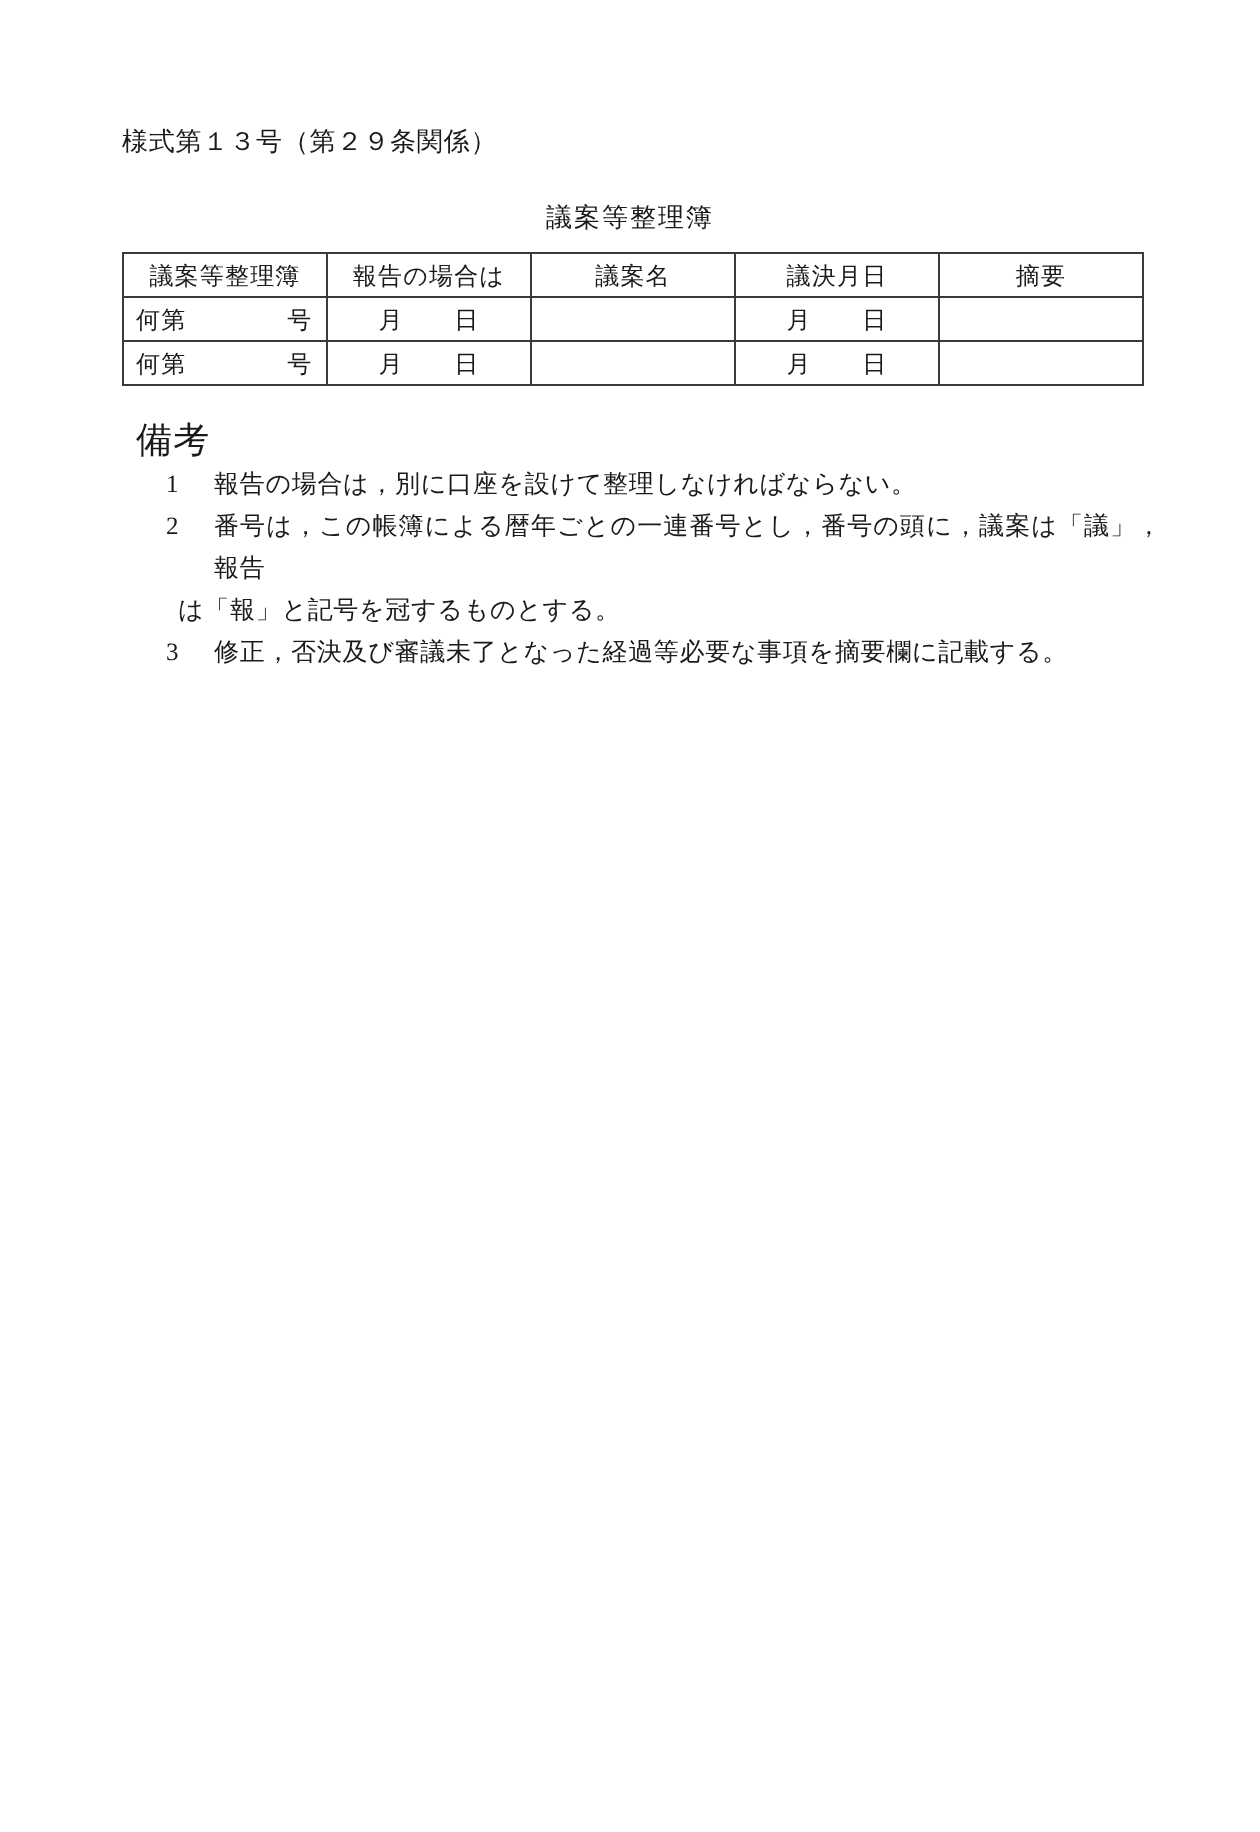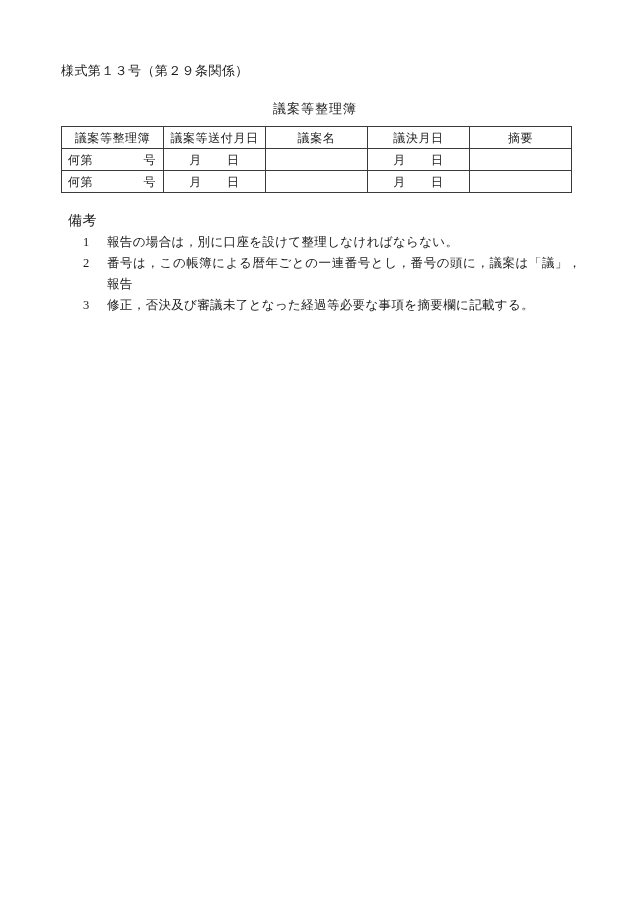--- a/index.html
+++ b/index.html
@@ -94,21 +94,21 @@
     left: 61px;
     top: 210px;
     width: 520px;
     font-size: 12.5px;
     line-height: 21px;
   }
   .notes-heading {
     margin: 0 0 1px 7px;
     letter-spacing: 0.6px;
     font-weight: normal;
-    font-size: 14px;
+    font-size: 18px;
     line-height: 21px;
   }
   .note-item {
     display: flex;
     align-items: flex-start;
     margin-left: 22px;
   }
   .note-num {
     width: 24px;
     flex: 0 0 24px;
@@ -141,21 +141,21 @@
     <colgroup>
       <col class="col-ledger">
       <col class="col-sentdate">
       <col class="col-name">
       <col class="col-decision">
       <col class="col-remarks">
     </colgroup>
     <thead>
       <tr>
         <th>議案等整理簿</th>
-        <th>議案等送付月日</th>
+        <th>報告の場合は</th>
         <th>議案名</th>
         <th>議決月日</th>
         <th>摘要</th>
       </tr>
     </thead>
     <tbody>
       <tr>
         <td class="cell-number">何第　　　　号</td>
         <td class="cell-date">月　　日</td>
         <td class="cell-blank"></td>
@@ -175,21 +175,21 @@
   <div class="notes">
     <div class="notes-heading">備考</div>
 
     <div class="note-item">
       <span class="note-num">1</span>
       <span class="note-body">報告の場合は，別に口座を設けて整理しなければならない。</span>
     </div>
 
     <div class="note-item">
       <span class="note-num">2</span>
-      <span class="note-body"><span>番号は，この帳簿による暦年ごとの一連番号とし，番号の頭に，議案は「議」，報告</span></span>
+      <span class="note-body"><span>番号は，この帳簿による暦年ごとの一連番号とし，番号の頭に，議案は「議」，報告</span><span class="cont">は「報」と記号を冠するものとする。</span></span>
     </div>
 
     <div class="note-item">
       <span class="note-num">3</span>
       <span class="note-body">修正，否決及び審議未了となった経過等必要な事項を摘要欄に記載する。</span>
     </div>
   </div>
 
 </div>
 

